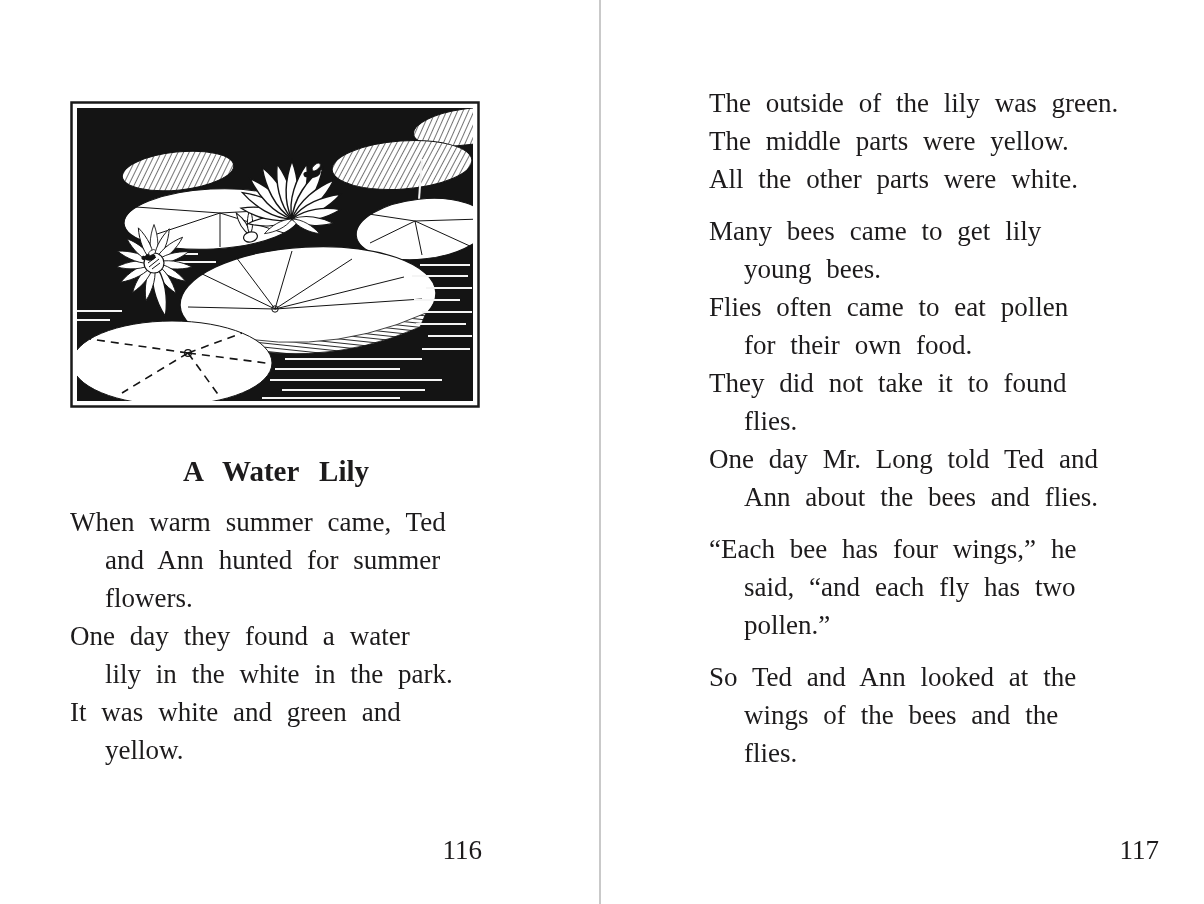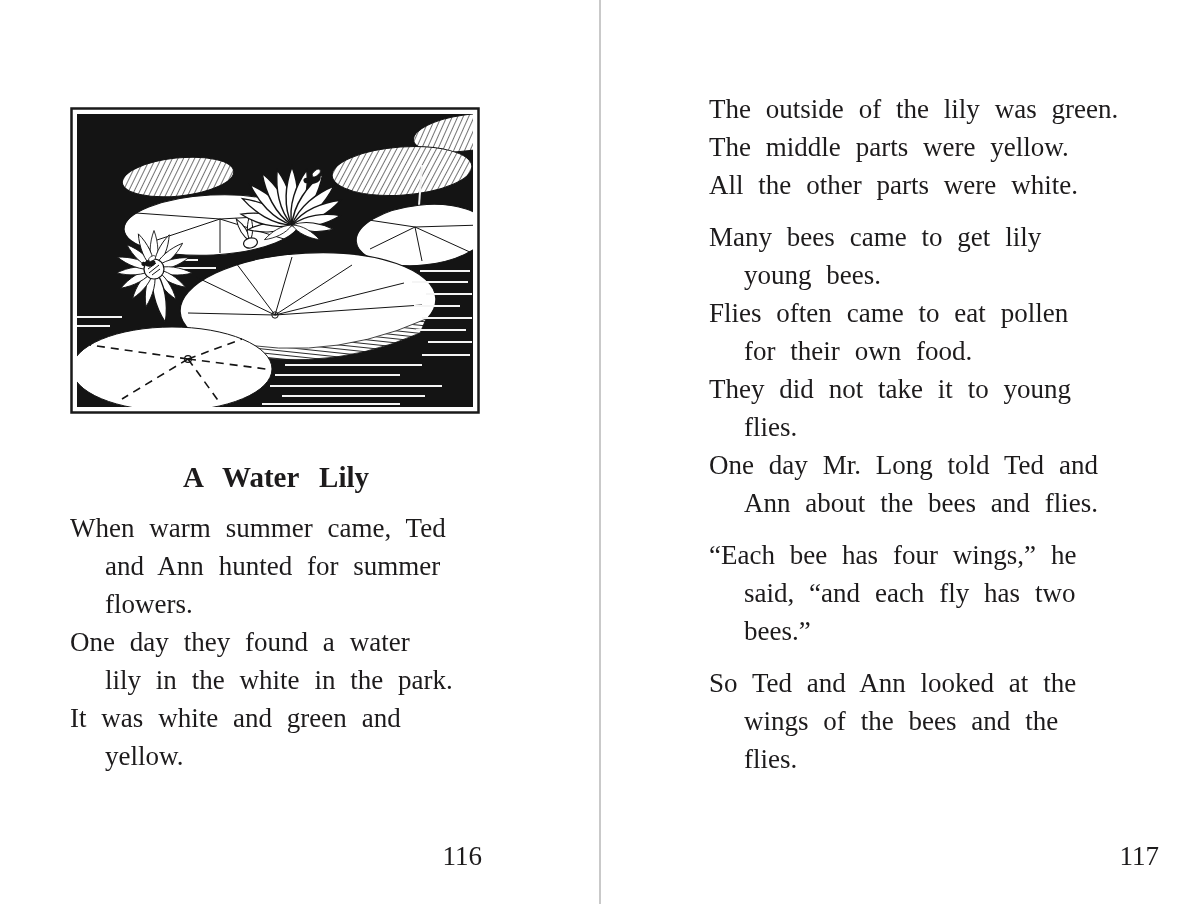--- a/index.html
+++ b/index.html
@@ -11,21 +11,21 @@
     font-family: "Liberation Serif", "DejaVu Serif", serif;
     position: relative;
     overflow: hidden;
   }
   .divider {
     position: absolute;
     left: 599px; top: 0;
     width: 2px; height: 904px;
     background: #c9c9c9;
   }
-  .page { position: absolute; top: 0; height: 884px; margin-top: 6px; }
+  .page { position: absolute; top: 0; height: 884px; }
   .page-left  { left: 0;    width: 599px; padding-left: 44px; }
   .page-right { left: 601px; width: 603px; }
 
   .illustration-wrap {
     position: absolute;
     left: 70px; top: 101px;
     width: 410px; height: 307px;
   }
 
   .left-text {
@@ -274,29 +274,29 @@
         <div class="text-block">
           <div class="line">The outside of the lily was green.</div>
           <div class="line">The middle parts were yellow.</div>
           <div class="line">All the other parts were white.</div>
         </div>
         <div class="text-block">
           <div class="line">Many bees came to get lily</div>
           <div class="line indent">young bees.</div>
           <div class="line">Flies often came to eat pollen</div>
           <div class="line indent">for their own food.</div>
-          <div class="line">They did not take it to young</div>
+          <div class="line">They did not take it to found</div>
           <div class="line indent">flies.</div>
           <div class="line">One day Mr. Long told Ted and</div>
           <div class="line indent">Ann about the bees and flies.</div>
         </div>
         <div class="text-block">
           <div class="line">“Each bee has four wings,” he</div>
           <div class="line indent">said, “and each fly has two</div>
-          <div class="line indent">bees.”</div>
+          <div class="line indent">pollen.”</div>
         </div>
         <div class="text-block">
           <div class="line">So Ted and Ann looked at the</div>
           <div class="line indent">wings of the bees and the</div>
           <div class="line indent">flies.</div>
         </div>
       </div>
   </div>
   <div class="page-number page-number-right">117</div>
 </div>

